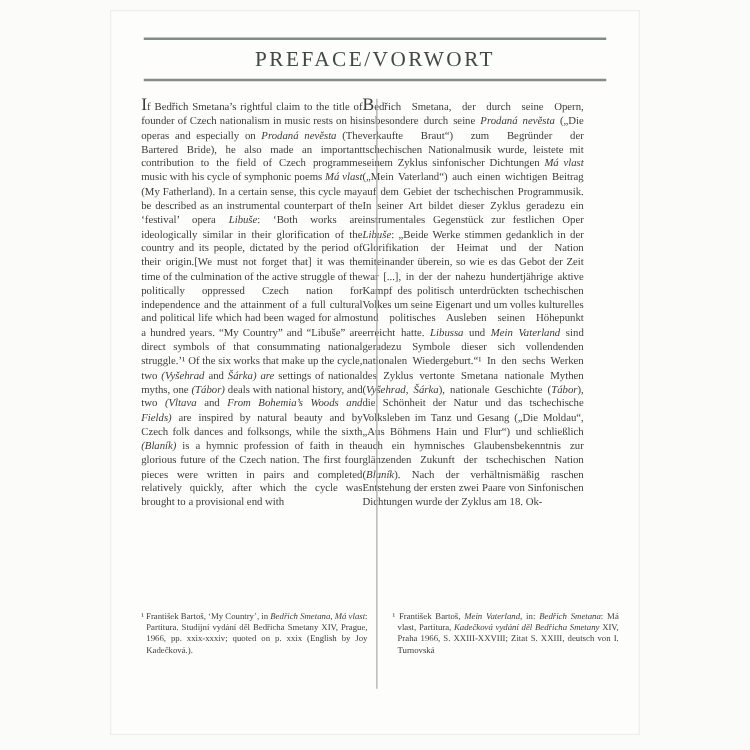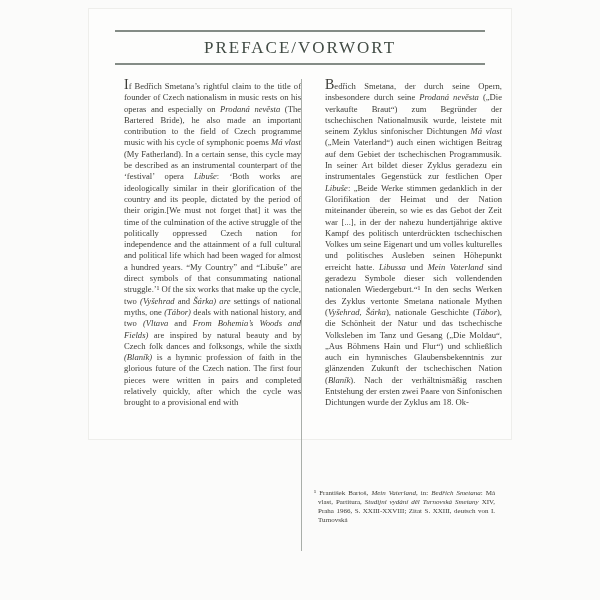--- a/index.html
+++ b/index.html
@@ -3,35 +3,35 @@
 <meta charset="utf-8">
 <style>
   html,body{margin:0;padding:0;}
   body{
     width:600px;height:600px;
     background:var(--background,#fbfbfa);
     font-family:"Liberation Serif","DejaVu Serif",serif;
     position:relative;overflow:hidden;
   }
   .page{
-    position:absolute;left:88px;top:8px;width:424px;height:432px;
+    position:absolute;left:88px;top:8px;width:424px;height:580px;
     background:var(--paper,#fdfdfc);
     border:1px solid #eeeeeb;
     box-sizing:border-box;
     padding-left:29px;
   }
   .header{position:absolute;left:26px;right:26px;top:21px;}
   .rule{height:2px;background:var(--rule,#848c86);}
   .title{
     margin:6px 0 5px 0;
     font-size:17px;line-height:20px;font-weight:normal;
     text-align:center;letter-spacing:2px;
     color:var(--title_ink,#414b44);
   }
-  .columns{position:absolute;left:35px;top:70px;width:378px;display:flex;justify-content:space-between;}
+  .columns{position:absolute;left:24px;top:70px;width:378px;display:flex;justify-content:flex-start;}
   .col{width:177px;}
   .divider{position:absolute;left:212px;top:70px;height:472px;width:1px;background:#a9aea9;}
   .body-text{
     margin:0;
     font-size:8.6px;line-height:11.3px;
     text-align:justify;
     color:var(--ink,#3c3c37);
   }
   .body-text i, .footnote i{}
   .dropcap{font-size:14px;line-height:11.3px;}
@@ -60,15 +60,16 @@
     <div class="col">
       <p class="body-text"><span class="dropcap">I</span><span>f Bedřich Smetana’s rightful claim to the title of founder of Czech nationalism in music rests on his operas and especially on <i>Prodaná nevěsta</i> (The Bartered Bride), he also made an important contribution to the field of Czech programme music with his cycle of symphonic poems <i>Má vlast</i> (My Fatherland). In a certain sense, this cycle may be described as an instrumental counterpart of the ‘festival’ opera <i>Libuše</i>: ‘Both works are ideologically similar in their glorification of the country and its people, dictated by the period of their origin.[We must not forget that] it was the time of the culmination of the active struggle of the politically oppressed Czech nation for independence and the attainment of a full cultural and political life which had been waged for almost a hundred years. “My Country” and “Libuše” are direct symbols of that consummating national struggle.’¹ Of the six works that make up the cycle, two <i>(Vyšehrad</i> and <i>Šárka) are</i> settings of national myths, one <i>(Tábor)</i> deals with national history, and two <i>(Vltava</i> and <i>From Bohemia’s Woods and Fields)</i> are inspired by natural beauty and by Czech folk dances and folksongs, while the sixth <i>(Blaník)</i> is a hymnic profession of faith in the glorious future of the Czech nation. The first four pieces were written in pairs and completed relatively quickly, after which the cycle was brought to a provisional end with</span></p>
     </div>
     <div class="col">
       <p class="body-text"><span class="dropcap">B</span><span>edřich Smetana, der durch seine Opern, insbesondere durch seine <i>Prodaná nevěsta</i> („Die verkaufte Braut“) zum Begründer der tschechischen Nationalmusik wurde, leistete mit seinem Zyklus sinfonischer Dichtungen <i>Má vlast</i> („Mein Vaterland“) auch einen wichtigen Beitrag auf dem Gebiet der tschechischen Programmusik. In seiner Art bildet dieser Zyklus geradezu ein instrumentales Gegenstück zur festlichen Oper <i>Libuše</i>: „Beide Werke stimmen gedanklich in der Glorifikation der Heimat und der Nation miteinander überein, so wie es das Gebot der Zeit war [...], in der der nahezu hundertjährige aktive Kampf des politisch unterdrückten tschechischen Volkes um seine Eigenart und um volles kulturelles und politisches Ausleben seinen Höhepunkt erreicht hatte. <i>Libussa</i> und <i>Mein Vaterland</i> sind geradezu Symbole dieser sich vollendenden nationalen Wiedergeburt.“¹ In den sechs Werken des Zyklus vertonte Smetana nationale Mythen (<i>Vyšehrad</i>, <i>Šárka</i>), nationale Geschichte (<i>Tábor</i>), die Schönheit der Natur und das tschechische Volksleben im Tanz und Gesang („Die Moldau“, „Aus Böhmens Hain und Flur“) und schließlich auch ein hymnisches Glaubensbekenntnis zur glänzenden Zukunft der tschechischen Nation (<i>Blaník</i>). Nach der verhältnismäßig raschen Entstehung der ersten zwei Paare von Sinfonischen Dichtungen wurde der Zyklus am 18. Ok-</span></p>
     </div>
   </div>
 
   <div class="divider"></div>
 
-  <div class="footnote fn-right">¹ František Bartoš, <i>Mein Vaterland</i>, in: <i>Bedřich Smetana</i>: Má vlast, Partitura, <i>Studijní vydání děl Turnovská Smetany</i> XIV, Praha 1966, S. XXIII-XXVIII; Zitat S. XXIII, deutsch von I. Turnovská</div>
+  <div class="footnote fn-left">¹ František Bartoš, ‘My Country’, in <i>Bedřich Smetana</i>, <i>Má vlast</i>: Partitura. Studijní vydání děl Bedřicha Smetany XIV, Prague, 1966, pp. xxix-xxxiv; quoted on p. xxix (English by Joy Kadečková.).</div>
+  <div class="footnote fn-right">¹ František Bartoš, <i>Mein Vaterland</i>, in: <i>Bedřich Smetana</i>: Má vlast, Partitura, <i>Kadečková vydání děl Bedřicha Smetany</i> XIV, Praha 1966, S. XXIII-XXVIII; Zitat S. XXIII, deutsch von I. Turnovská</div>
 
 </div>
 
 </body></html>

